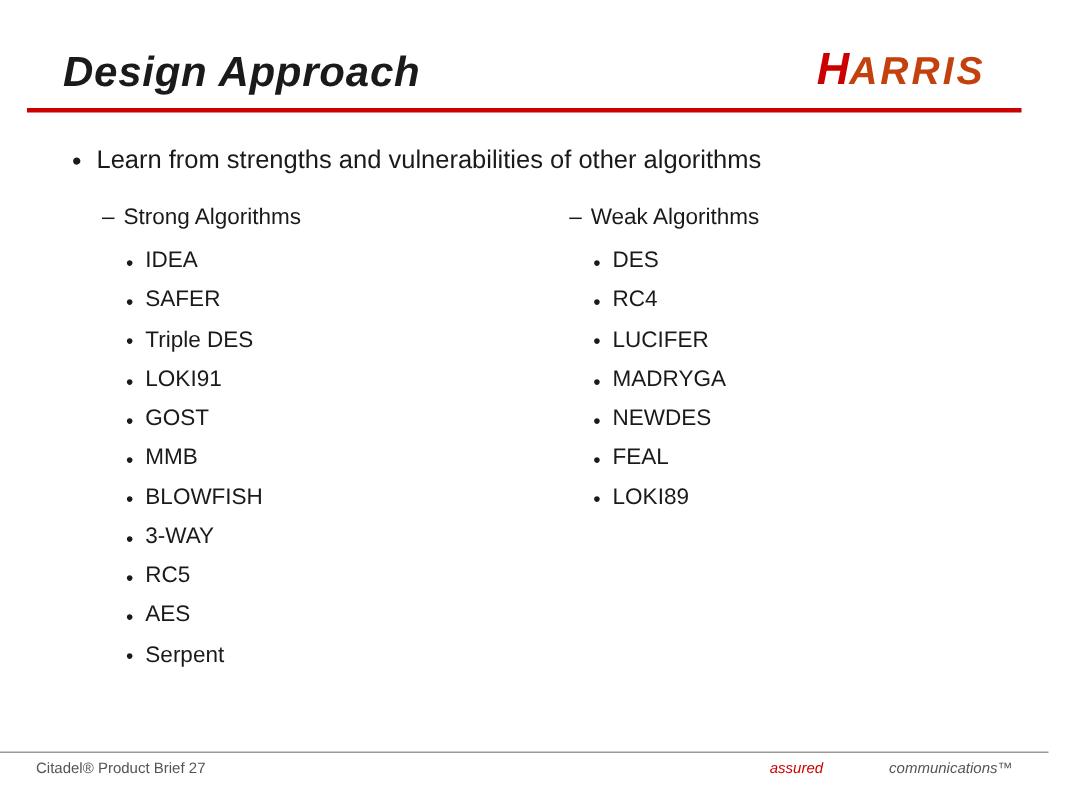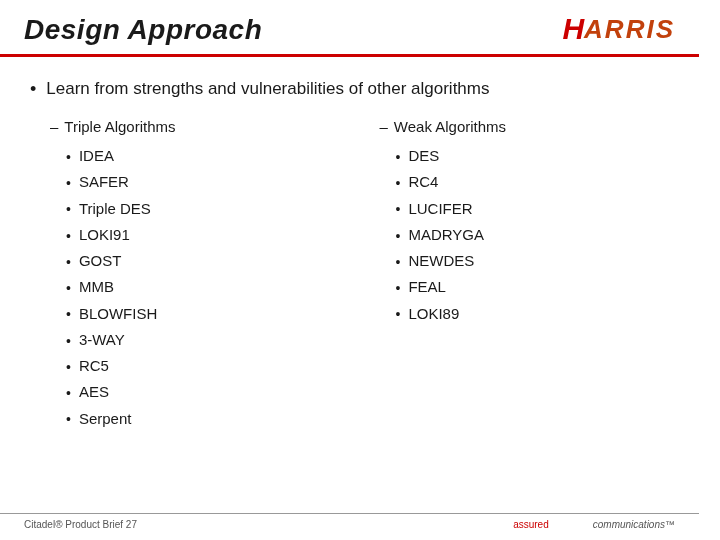--- a/index.html
+++ b/index.html
@@ -9,21 +9,21 @@
       height: 540px;
       background: #ffffff;
       font-family: Arial, Helvetica, sans-serif;
       overflow: hidden;
     }
 
     .slide {
       width: 699px;
       height: 540px;
       position: relative;
-      padding: 0;
+      padding: 18px;
     }
 
     
     .header {
       display: flex;
       align-items: flex-end;
       justify-content: space-between;
       padding: 12px 24px 8px 24px;
       border-bottom: 3px solid #cc0000;
     }
@@ -125,21 +125,21 @@
     .sub-list li::before {
       content: "•";
       font-size: 14px;
       color: #1a1a1a;
       flex-shrink: 0;
     }
 
     
     .footer {
       position: absolute;
-      bottom: 4px;
+      bottom: 16px;
       left: 0;
       right: 0;
       border-top: 1px solid #999;
       display: flex;
       justify-content: space-between;
       align-items: center;
       padding: 5px 24px 6px 24px;
     }
 
     .footer-left {
@@ -147,20 +147,21 @@
       color: #555;
     }
 
     .footer-right {
       font-size: 10px;
       color: #555;
     }
 
     .footer-right span.assured {
       color: #cc0000;
+      font-style: italic;
     }
 
     .footer-right span.communications {
       font-style: italic;
       margin-left: 44px;
     }
   </style>
 </head>
 <body>
 
@@ -179,21 +180,21 @@
     <div class="main-bullet">
       <span class="bullet-dot">•</span>
       <span class="main-bullet-text">Learn from strengths and vulnerabilities of other algorithms</span>
     </div>
 
     <div class="two-columns">
 
       <div class="column">
         <div class="sub-heading">
           <span class="dash">–</span>
-          <span>Triple Algorithms</span>
+          <span>Strong Algorithms</span>
         </div>
         <ul class="sub-list">
           <li>
               <span>IDEA</span>
             </li>
           <li>
               <span>SAFER</span>
             </li>
           <li>
               <span>Triple DES</span>

